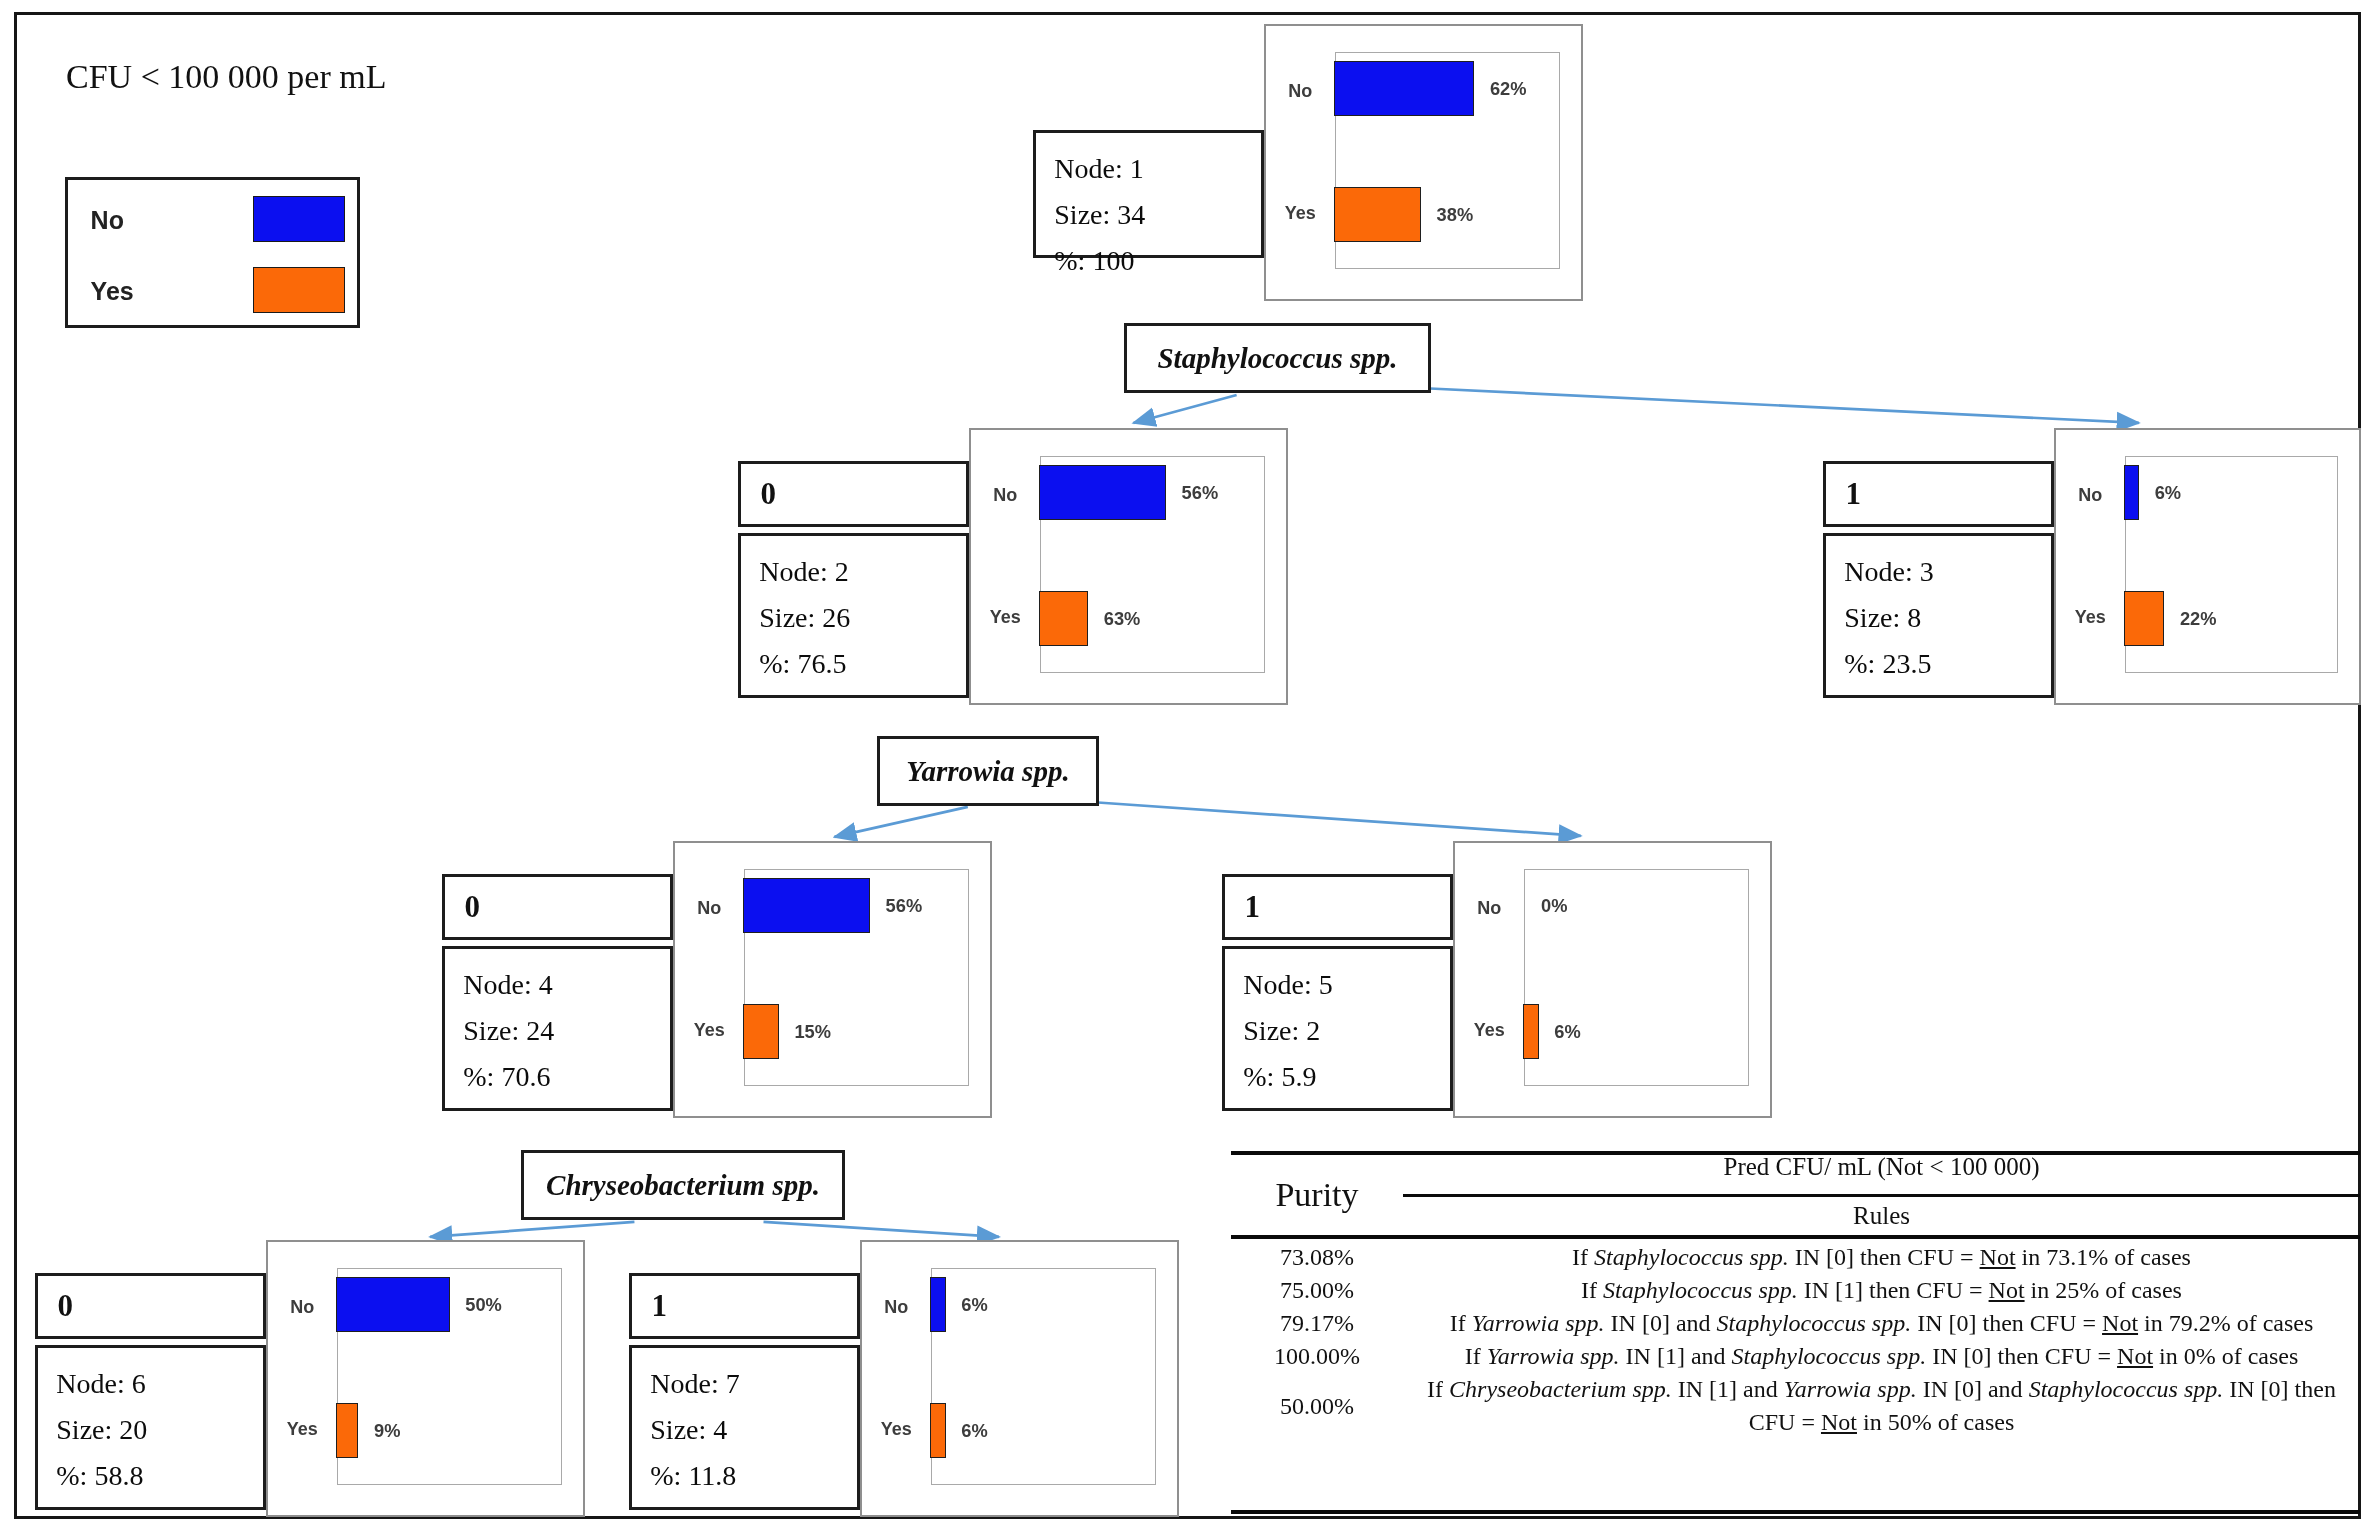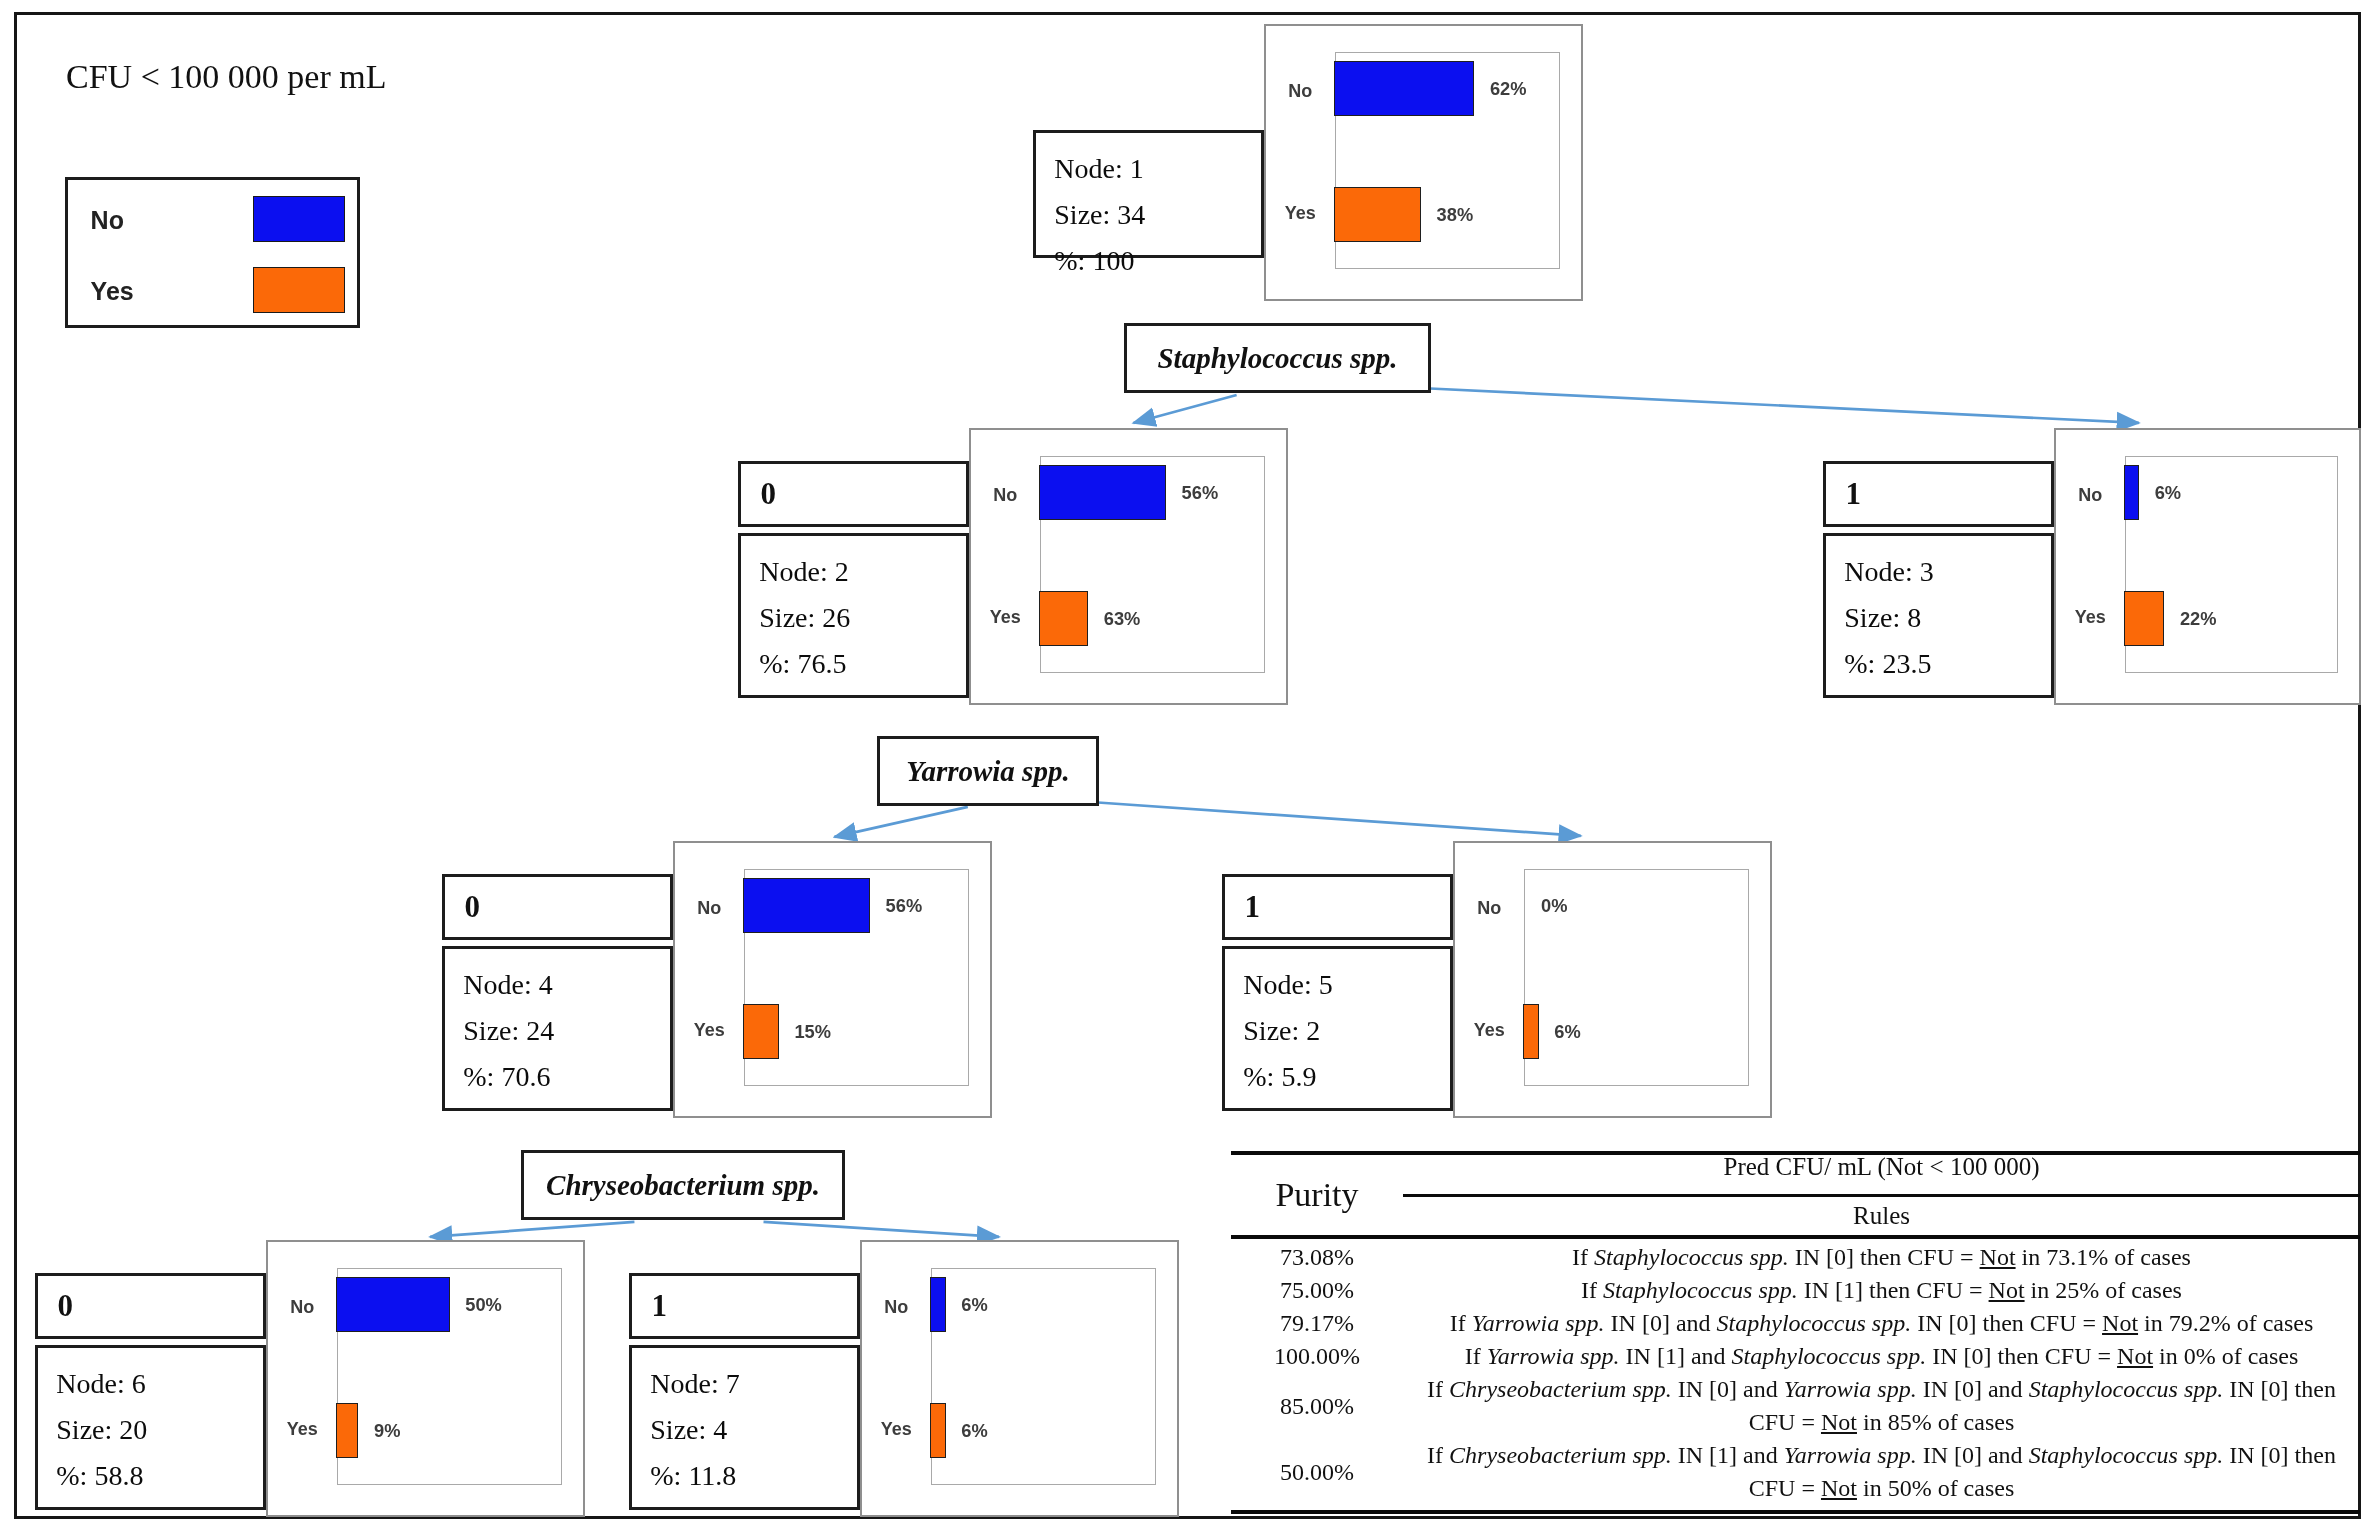--- a/index.html
+++ b/index.html
@@ -302,24 +302,20 @@
         </div>
         <div class="trow">
           <div class="tcell purity">79.17%</div>
           <div class="tcell rule"><span>If </span><i>Yarrowia spp.</i><span> IN [0] and </span><i>Staphylococcus spp.</i><span> IN [0] then CFU = </span><u>Not</u><span> in 79.2% of cases</span></div>
         </div>
         <div class="trow">
           <div class="tcell purity">100.00%</div>
           <div class="tcell rule"><span>If </span><i>Yarrowia spp.</i><span> IN [1] and </span><i>Staphylococcus spp.</i><span> IN [0] then CFU = </span><u>Not</u><span> in 0% of cases</span></div>
         </div>
         <div class="trow">
-          <div class="tcell purity">85.00%</div>
-          <div class="tcell rule"><span>If </span><i>Chryseobacterium spp.</i><span> IN [0] and </span><i>Yarrowia spp.</i><span> IN [0] and </span><i>Staphylococcus spp.</i><span> IN [0] then CFU = </span><u>Not</u><span> in 85% of cases</span></div>
-        </div>
-        <div class="trow">
           <div class="tcell purity">50.00%</div>
           <div class="tcell rule"><span>If </span><i>Chryseobacterium spp.</i><span> IN [1] and </span><i>Yarrowia spp.</i><span> IN [0] and </span><i>Staphylococcus spp.</i><span> IN [0] then CFU = </span><u>Not</u><span> in 50% of cases</span></div>
         </div>
       </div>
     <div class="t-botline" id="tbot" style="top: 359px;"></div>
   </div>
 </div>
 
 
 </body></html>

